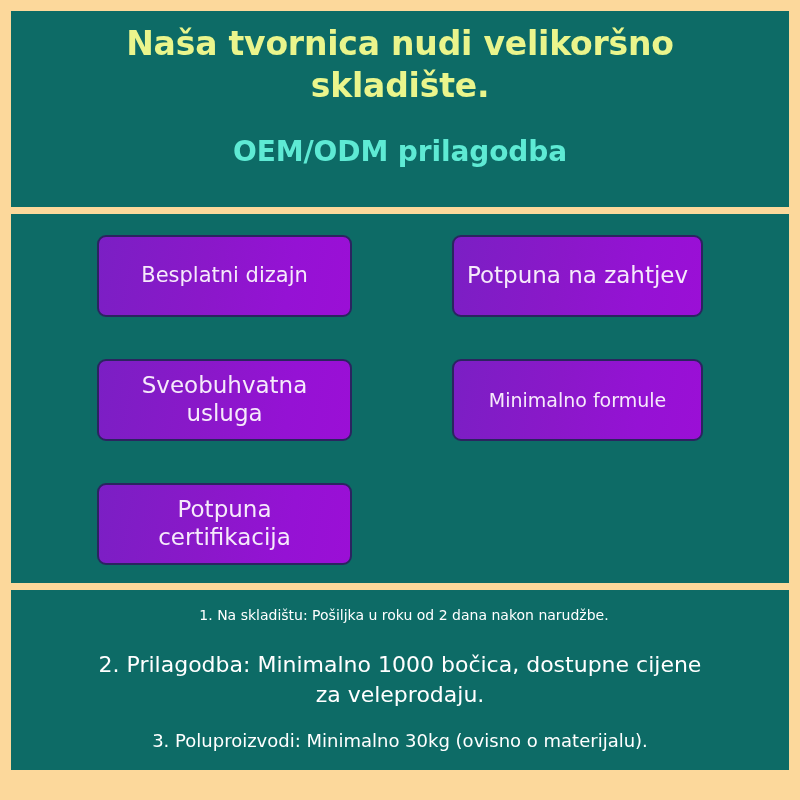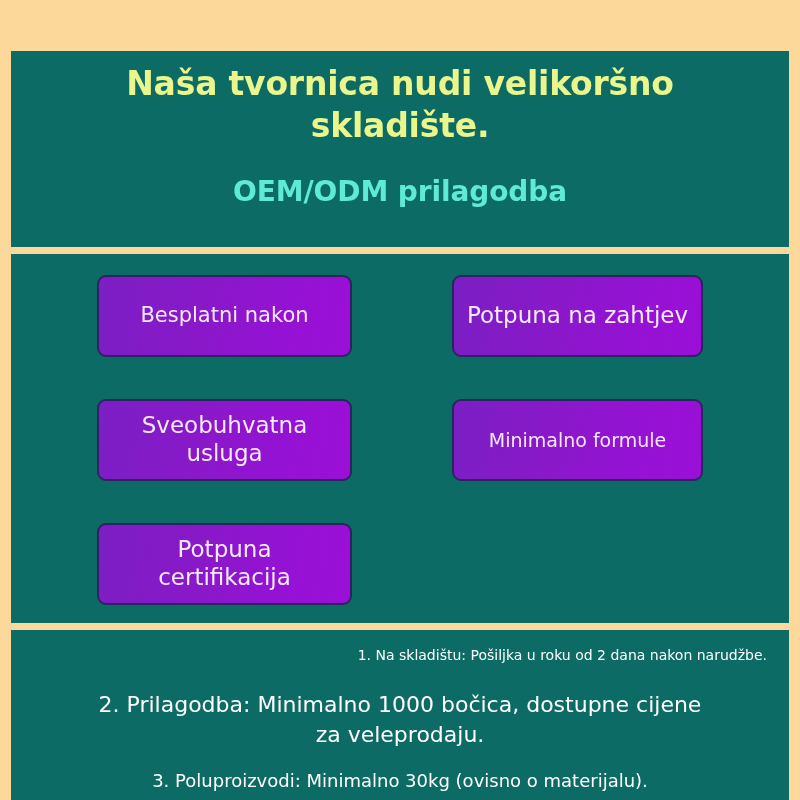--- a/index.html
+++ b/index.html
@@ -17,21 +17,20 @@
   #poster {
     position: relative;
     width: 800px;
     height: 608px;
     box-sizing: border-box;
     background: #fcd89b;
     display: flex;
     flex-direction: column;
     padding: 11px;
     gap: 7px;
-    margin-top: 40px;
   }
 
   
   .header-panel {
     background: #0d6b66;
     height: 196px;
     flex: none;
     display: flex;
     flex-direction: column;
     align-items: center;
@@ -107,21 +106,21 @@
     display: flex;
     flex-direction: column;
     color: #ffffff;
   }
   .note {
     text-align: center;
     line-height: 1.32;
   }
   .note-1 {
     font-size: 14px;
-    text-align: right;
+    text-align: center;
     padding-left: 8px;
     margin-bottom: 26px;
   }
   .note-2 {
     font-size: 22px;
     margin-bottom: 20px;
     padding: 0 50px;
   }
   .note-3 {
     font-size: 18px;
@@ -134,21 +133,21 @@
 
   <div class="header-panel">
     <div class="headline">Naša tvornica nudi velikoršno skladište.</div>
     <div class="subheadline">OEM/ODM prilagodba</div>
   </div>
 
   <div class="feature-panel">
 
     <div class="feature-row">
       <div class="chip left-wide">
-        <span class="chip-text size-md">Besplatni nakon</span>
+        <span class="chip-text size-md">Besplatni dizajn</span>
       </div>
       <div class="chip right-col">
         <span class="chip-text size-lg">Potpuna na zahtjev</span>
       </div>
     </div>
 
     <div class="feature-row">
       <div class="chip left-wide">
         <span class="chip-text size-lg">Sveobuhvatna usluga</span>
       </div>

